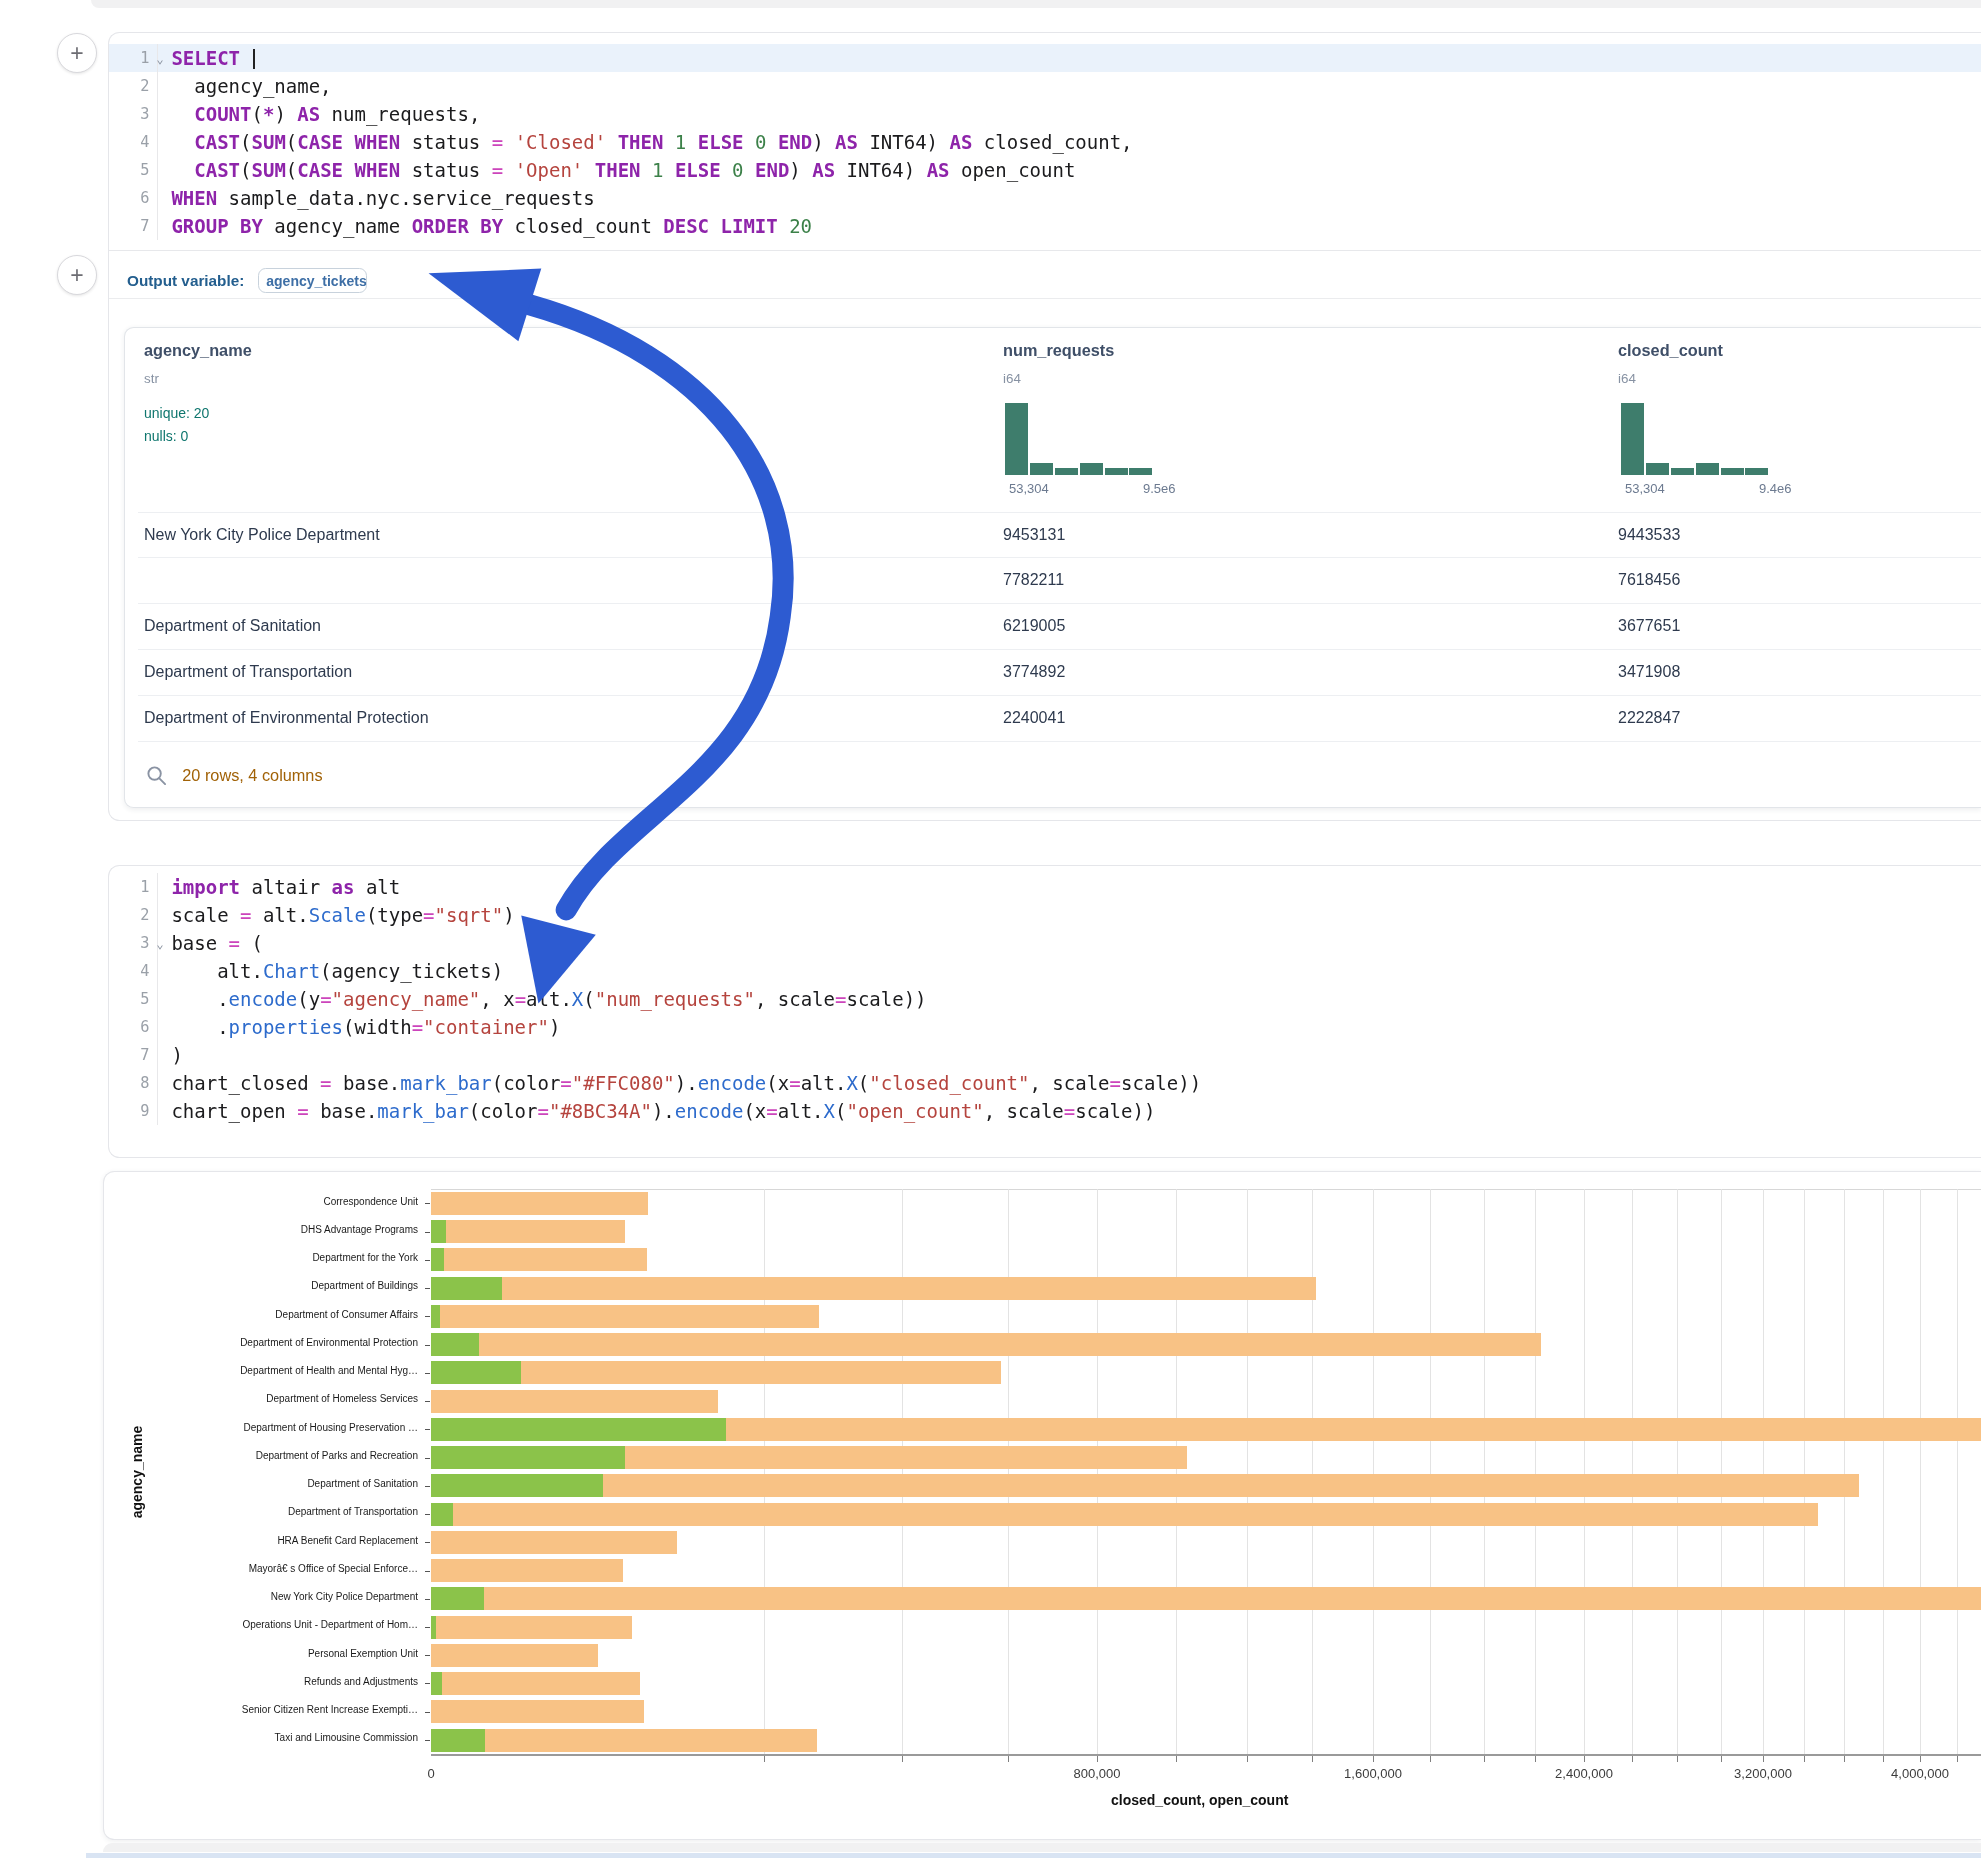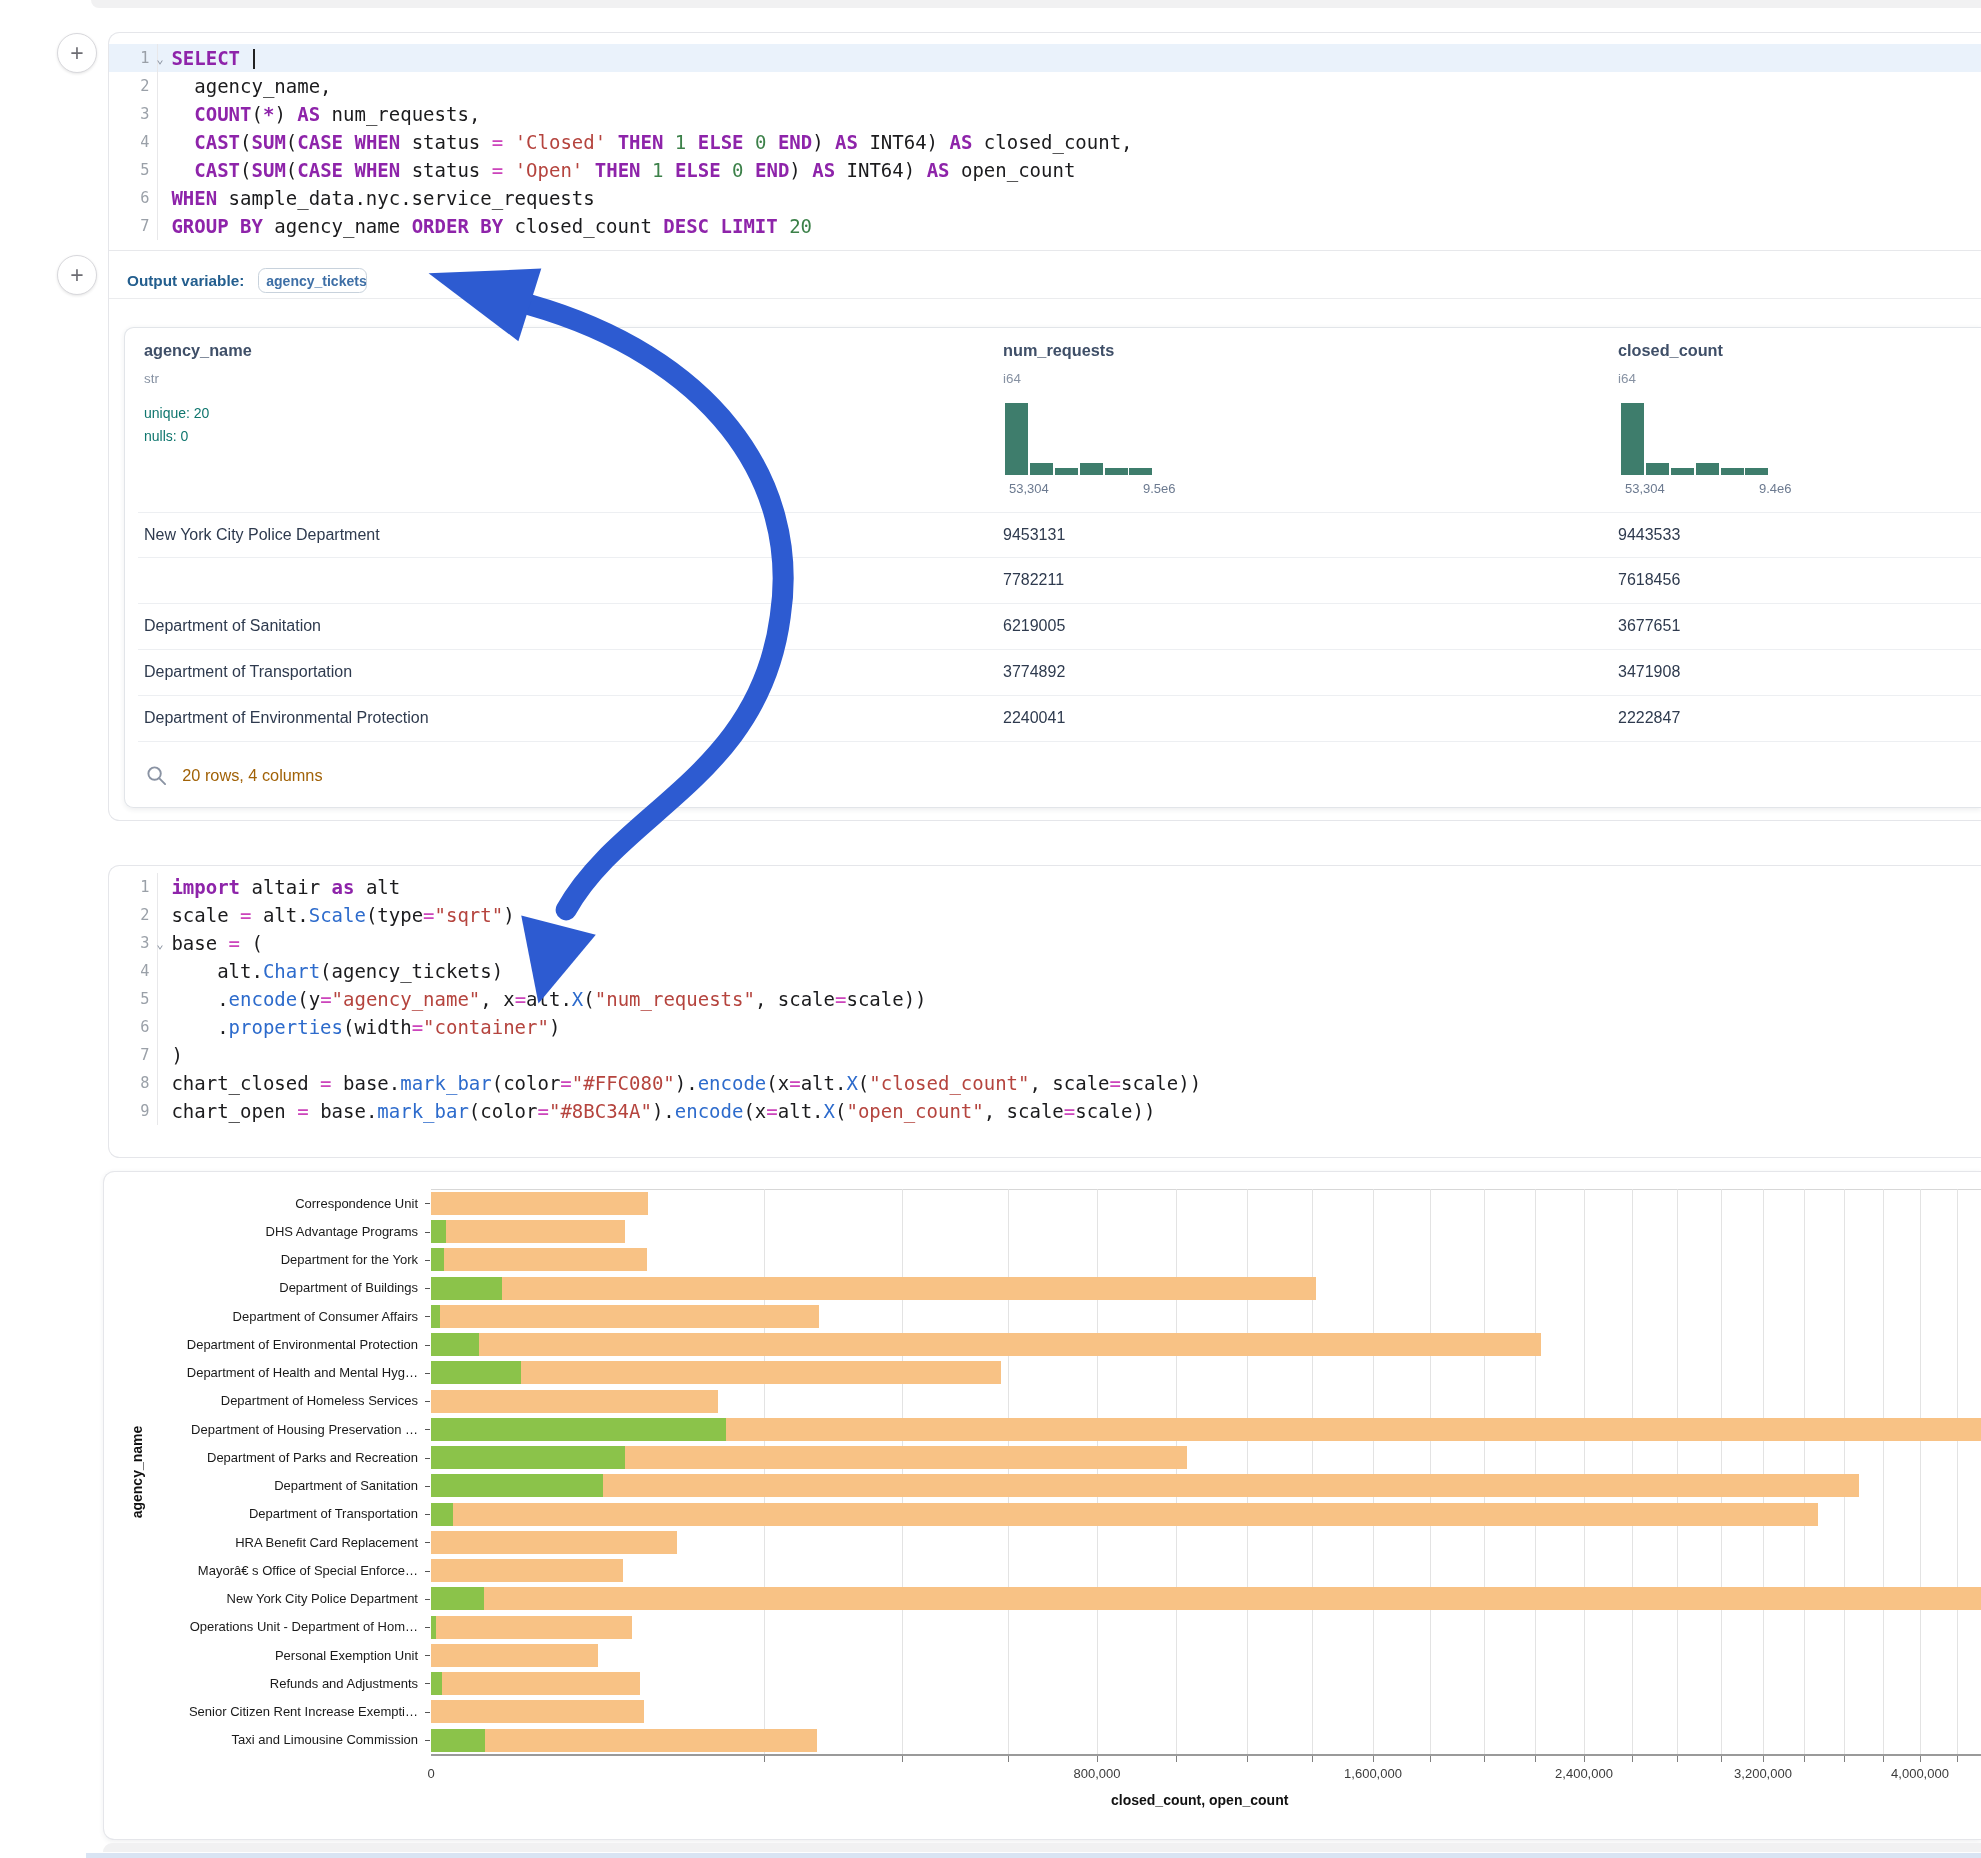--- a/index.html
+++ b/index.html
@@ -44,21 +44,21 @@
   .hist{position:absolute;display:flex;align-items:flex-end;gap:1.9px;height:72px;}
   .hist div{width:23px;background:#3e7d6c;}
   .hist-lab{position:absolute;font-size:13px;color:#6c7a90;}
   .trow{position:absolute;left:0;right:0;height:46px;cursor:default;}
   .trow .cell{position:absolute;top:0;height:46px;line-height:46px;font-size:16px;color:#2e3a4e;
         white-space:nowrap;}
   .tsep{position:absolute;left:13.4px;right:0;height:1px;background:#edeff2;}
   .tfoot{position:absolute;font-size:16.3px;color:#a16207;display:flex;align-items:center;gap:15.3px;}
   .grid{position:absolute;width:1px;background:#e3e3e3;}
   .bar{position:absolute;height:23px;}
-  .ylab{position:absolute;font-size:13px;color:#1a1a1a;text-align:center;white-space:nowrap;}
+  .ylab{position:absolute;font-size:10px;color:#1a1a1a;text-align:center;white-space:nowrap;}
   .ytick{position:absolute;width:4.8px;height:1px;background:#555;}
   .xtick{position:absolute;width:1px;height:5.7px;background:#808080;}
   .xlab{position:absolute;font-size:13px;color:#3c3c3c;transform:translateX(-50%);white-space:nowrap;}
   .axis-title{position:absolute;font-size:14px;font-weight:700;color:#111;}
   svg.overlay{position:absolute;left:0;top:0;pointer-events:none;z-index:40;}
 </style>
 </head>
 <body>
 
 <div class="strip" style="left:91px;top:0;width:1891px;height:7.6px;border-radius:0 0 0 9.6px;"></div>

